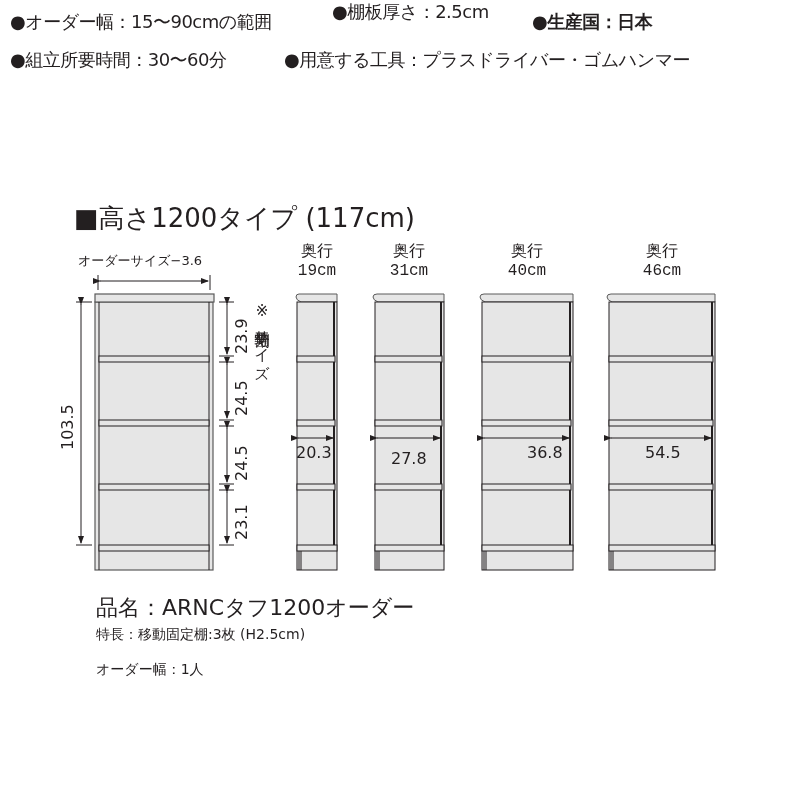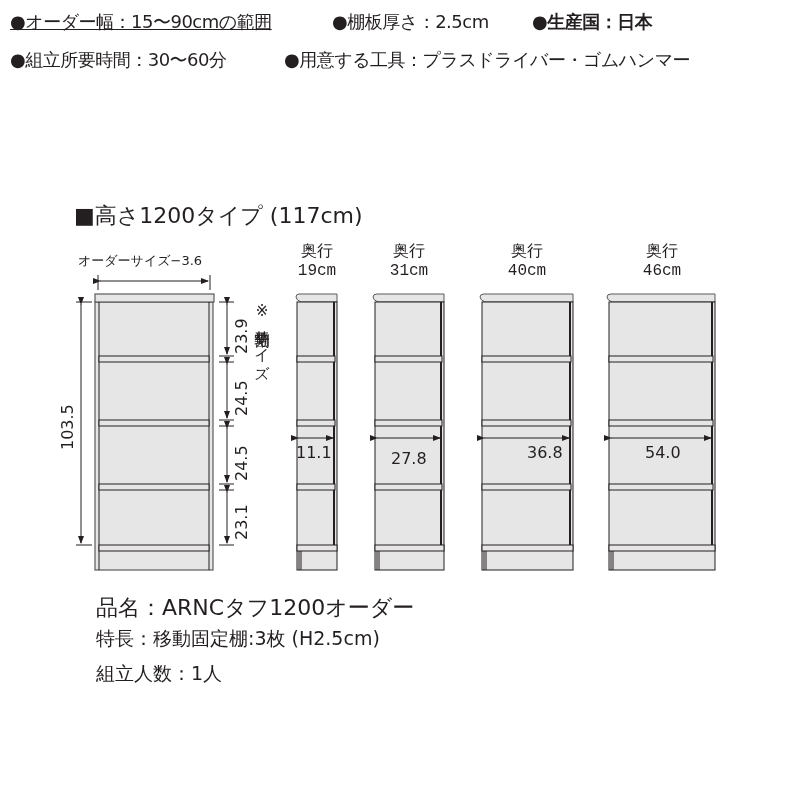--- a/index.html
+++ b/index.html
@@ -1,34 +1,34 @@
 <!DOCTYPE html>
 <html><head>
 <meta charset="utf-8">
 <style>
   html, body { margin:0; padding:0; background:#ffffff; }
   body { width:800px; height:800px; position:relative; overflow:hidden;
          font-family:"DejaVu Sans", "Liberation Sans", sans-serif; color:#231f20; }
   .abs { position:absolute; white-space:nowrap; }
   .spec { font-size:18px; letter-spacing:-0.5px; }
-  .title { font-size:22px; font-weight:normal;text-align:right; }
+  .title { font-size:26px; font-weight:normal;text-align:right; }
   .lbl { font-size:13px; }
   .depth { font-size:16px; text-align:center; line-height:19px;font-family:Liberation Mono, monospace; }
   .prod1 { font-size:22px; }
-  .prod2 { font-size:19px; }
+  .prod2 { font-size:14px; }
   svg { position:absolute; left:0; top:0; }
   .vert { writing-mode: vertical-rl; font-size:15px; }
   .rot { transform: rotate(-90deg); transform-origin: left top; font-size:16px; }
   .dimtxt { font-size:16px; background:transparent; }
 </style>
 </head>
 <body>
 
-<div class="abs spec" style="left:10px;top:10px;text-decoration:underline;">●オーダー幅：15〜90cmの範囲</div>
-<div class="abs spec" style="left:332px;top:10px;">●棚板厚さ：2.5cm</div>
+<div class="abs spec" style="left:10px;top:10px;">●オーダー幅：15〜90cmの範囲</div>
+<div class="abs spec" style="left:332px;top:0;">●棚板厚さ：2.5cm</div>
 <div class="abs spec" style="left:532px;top:10px;font-weight:bold;">●生産国：日本</div>
 <div class="abs spec" style="left:10px;top:48px;text-align:right;">●組立所要時間：30〜60分</div>
 <div class="abs spec" style="left:284px;top:48px;">●用意する工具：プラスドライバー・ゴムハンマー</div>
 
 <div class="abs title" style="left:74px;top:201px;">■高さ1200タイプ (117cm)</div>
 
 <svg width="800" height="800">
   <defs>
     <marker id="ah" markerWidth="8" markerHeight="6" refX="7" refY="3" orient="auto">
       <path d="M0,0 L8,3 L0,6 z" fill="#231f20"></path>
@@ -142,20 +142,20 @@
 </div>
 <div class="abs depth" style="left:497px;top:243px;width:60px;">
   <div>奥行</div>
   <div>40cm</div>
 </div>
 <div class="abs depth" style="left:632px;top:243px;width:60px;">
   <div>奥行</div>
   <div>46cm</div>
 </div>
 
-<div class="abs dimtxt" style="left:296px;top:443px;">11.1</div>
+<div class="abs dimtxt" style="left:296px;top:443px;">20.3</div>
 <div class="abs dimtxt" style="left:391px;top:449px;">27.8</div>
 <div class="abs dimtxt" style="left:527px;top:443px;">36.8</div>
-<div class="abs dimtxt" style="left:645px;top:443px;">54.0</div>
+<div class="abs dimtxt" style="left:645px;top:443px;">54.5</div>
 
 <div class="abs prod1" style="left:96px;top:593px;">品名：ARNCタフ1200オーダー</div>
 <div class="abs prod2" style="left:96px;top:626px;">特長：移動固定棚:3枚 (H2.5cm)</div>
-<div class="abs prod2" style="left:96px;top:661px;">組立人数：1人</div>
+<div class="abs prod2" style="left:96px;top:661px;">オーダー幅：1人</div>
 
 </body></html>

